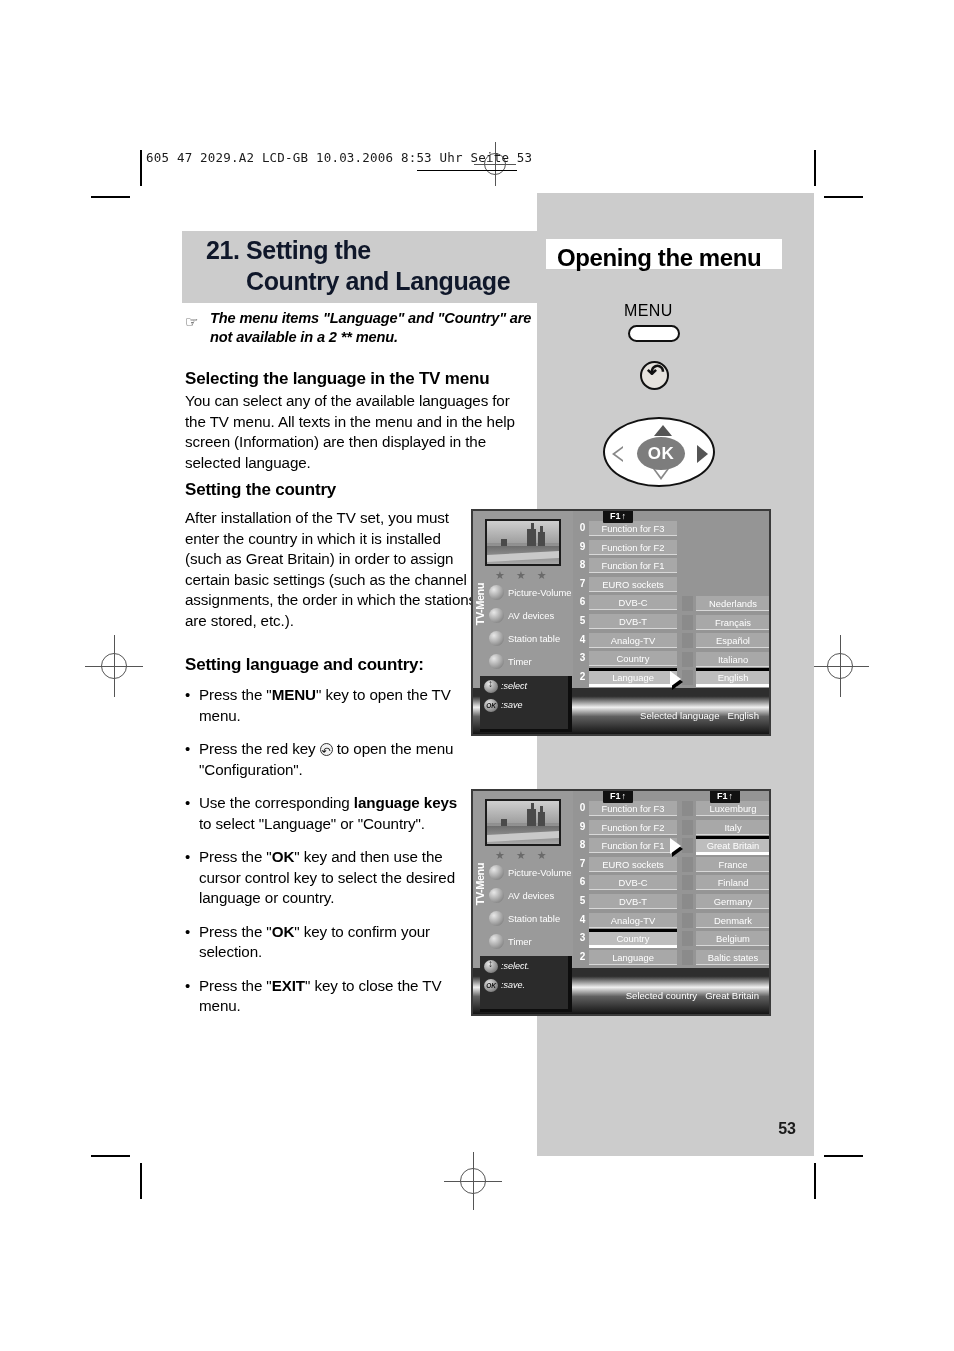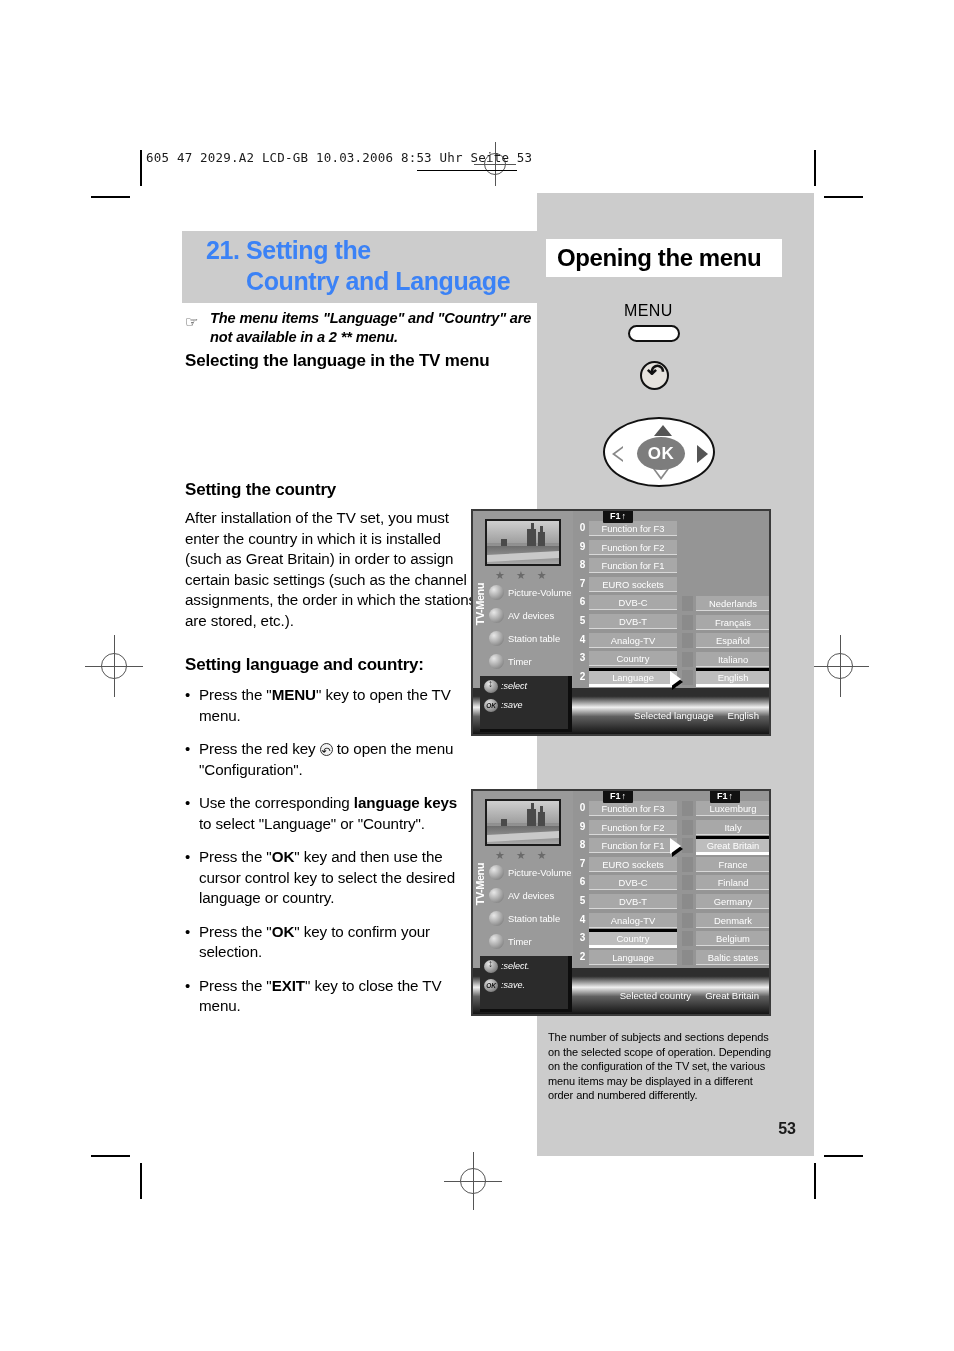--- a/index.html
+++ b/index.html
@@ -67,21 +67,21 @@
   .title-banner {
     position: absolute;
     left: 42px; top: 38px;
     width: 358px; height: 72px;
     background: #cccccc;
   }
   .title-line {
     position: absolute;
     font-weight: bold;
     font-size: 25px;
-    color: #3b82f6;
+    color: #0f172a;
     letter-spacing: -0.4px;
     white-space: nowrap;
   }
   .title-line1 { left: 66px; top: 43px; }
   .title-line2 { left: 106px; top: 74px; }
 
   .note-hand {
     position: absolute; left: 45px; top: 121px;
     font-size: 15px; line-height: 1;
   }
@@ -89,21 +89,21 @@
     position: absolute; left: 70px; top: 116px; width: 325px;
     font-weight: bold; font-style: italic; font-size: 14.6px;
     line-height: 19px; letter-spacing: -0.15px;
   }
 
   .h2 {
     position: absolute; left: 45px;
     font-weight: bold; font-size: 17px; letter-spacing: -0.2px;
     white-space: nowrap;
   }
-  .h2-a { top: 158px; }
+  .h2-a { top: 176px; }
   .h2-b { top: 287px; }
   .h2-c { top: 462px; }
 
   .para {
     position: absolute; left: 45px;
     font-size: 15.2px; line-height: 20.5px; letter-spacing: -0.1px;
   }
   .para-a { top: 198px; width: 330px; }
   .para-b { top: 315px; width: 296px; }
 
@@ -135,21 +135,21 @@
   .redkey-inline:after {
     content: "\21B6";
     position: absolute; left: 1px; top: -3px;
     font-size: 11px; color: #111;
   }
 
   
   .rt-title-box {
     position: absolute;
     left: 406px; top: 46px;
-    width: 236px; height: 38px;
+    width: 236px; height: 30px;
     background: #ffffff;
   }
   .rt-title-box span {
     position: absolute; left: 11px; top: 5px;
     font-weight: bold; font-size: 24px; letter-spacing: -0.4px;
     white-space: nowrap;
   }
 
   .menu-label {
     position: absolute; left: 484px; top: 109px;
@@ -353,21 +353,21 @@
   }
 
   .botbar {
     position: absolute; left: 0; bottom: 0; width: 100%; height: 46px;
     background: linear-gradient(#2e2e2e 0%, #2e2e2e 18%, #f0f0f0 42%, #606060 62%, #141414 100%);
   }
   .statusline {
     position: absolute; right: 10px; bottom: 13px;
     font-size: 9.6px; color: #ffffff; white-space: nowrap;
   }
-  .statusline .lbl { margin-right: 14px; }
+  .statusline .lbl { margin-right: 8px; }
   .hintbox {
     position: absolute; left: 7px; bottom: 2px;
     width: 92px; height: 56px;
     background: #2b2b2b;
     border-right: 4px solid #0d0d0d;
     border-bottom: 3px solid #0d0d0d;
     z-index: 7;
     font-style: italic;
   }
   .hintrow {
@@ -449,20 +449,21 @@
   <div class="leftcol">
 
     <div class="title-banner"></div>
     <div class="title-line title-line1">21. Setting the</div>
     <div class="title-line title-line2">Country and Language</div>
 
     <div class="note-hand">☞</div>
     <div class="note-text">The menu items "Language" and "Country" are not available in a 2 ** menu.</div>
 
     <div class="h2 h2-a">Selecting the language in the TV menu</div>
+    <div class="para para-a">You can select any of the available languages for the TV menu. All texts in the menu and in the help screen (Information) are then displayed in the selected language.</div>
 
     <div class="h2 h2-b">Setting the country</div>
     <div class="para para-b">After installation of the TV set, you must enter the country in which it is installed (such as Great Britain) in order to assign certain basic settings (such as the channel assignments, the order in which the stations are stored, etc.).</div>
 
     <div class="h2 h2-c">Setting language and country:</div>
 
     <div class="bullets">
       <div class="bullet"><span>Press the "</span><b>MENU</b><span>" key to open the TV menu.</span></div>
       <div class="bullet"><span>Press the red key </span><span class="redkey-inline"></span><span> to open the menu "Configuration".</span></div>
       <div class="bullet"><span>Use the corresponding </span><b>language keys</b><span> to select "Language" or "Country".</span></div>
@@ -756,16 +757,15 @@
         <span class="ico cursor"></span>
         <span class="txt">:select.</span>
       </div>
       <div class="hintrow">
         <span class="ico ok">OK</span>
         <span class="txt">:save.</span>
       </div>
     </div>
   </div>
 
-  <div class="rt-note">The number of subjects and sections depends on the selected scope of operation. Depending on the configuration of the TV set, the various menu items may be displayed in a different order and numbered differently.</div>
   <div class="pagenum">53</div>
 
 </div>
 
 </body></html>

